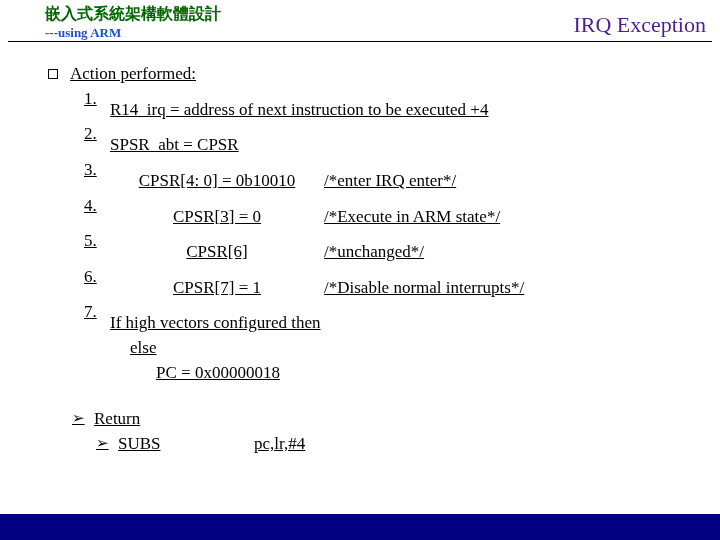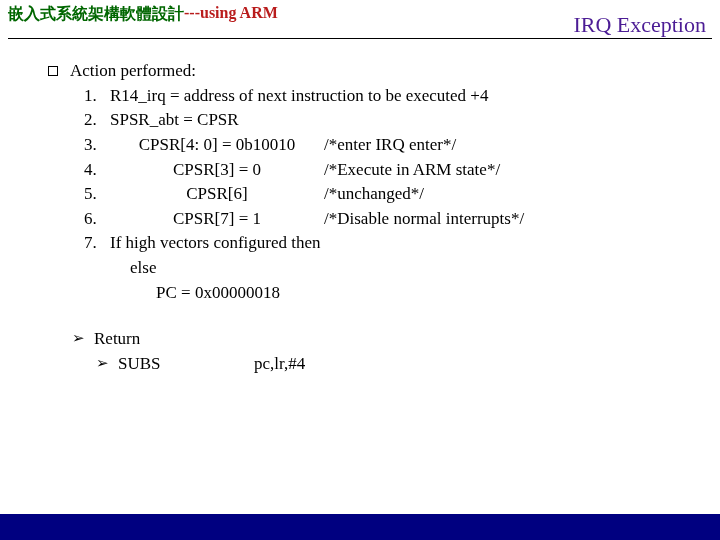--- a/index.html
+++ b/index.html
@@ -12,51 +12,53 @@
     overflow: hidden;
   }
   .header {
     display: flex;
     justify-content: space-between;
     align-items: flex-start;
     padding: 4px 8px 0 8px;
   }
   .header-left {
     display: flex;
-    flex-direction: row;
+    flex-direction: column;
+    margin-left: 37px;
   }
   .title-cn {
     color: #006600;
     font-weight: bold;
     font-size: 16px;
     font-family: "Microsoft JhengHei", "PMingLiU", sans-serif;
   }
   .subtitle {
-    color: #b91c1c;
+    color: #1d4ed8;
     font-weight: bold;
-    font-size: 16px;
+    font-size: 13px;
     font-family: "Times New Roman", serif;
   }
   .header-right {
     color: #4c1d95;
     font-size: 22px;
     font-family: "Times New Roman", serif;
     padding-top: 8px;
     padding-right: 6px;
   }
   .header-rule {
     border: none;
     border-top: 1px solid #000;
     margin: 0 8px;
   }
   .content {
     padding: 20px 10px 0 48px;
     font-size: 17px;
     color: #000;
     line-height: 1.45;
+    text-decoration: underline;
   }
   .bullet-row {
     display: flex;
   }
   .bullet-mark {
     width: 22px;
     flex-shrink: 0;
     font-family: Arial, sans-serif;
   }
   .square {
@@ -74,20 +76,21 @@
   }
   .ol-row {
     display: flex;
   }
   .ol-num {
     width: 26px;
     flex-shrink: 0;
   }
   .ol-text {
     display: flex;
+    margin-top: 11px;
   }
   .col-a { width: 214px; text-align: center; }
   .indent-sub {
     padding-left: 72px;
   }
   .return-block {
     margin-top: 22px;
     padding-left: 24px;
   }
   .subs-row {

